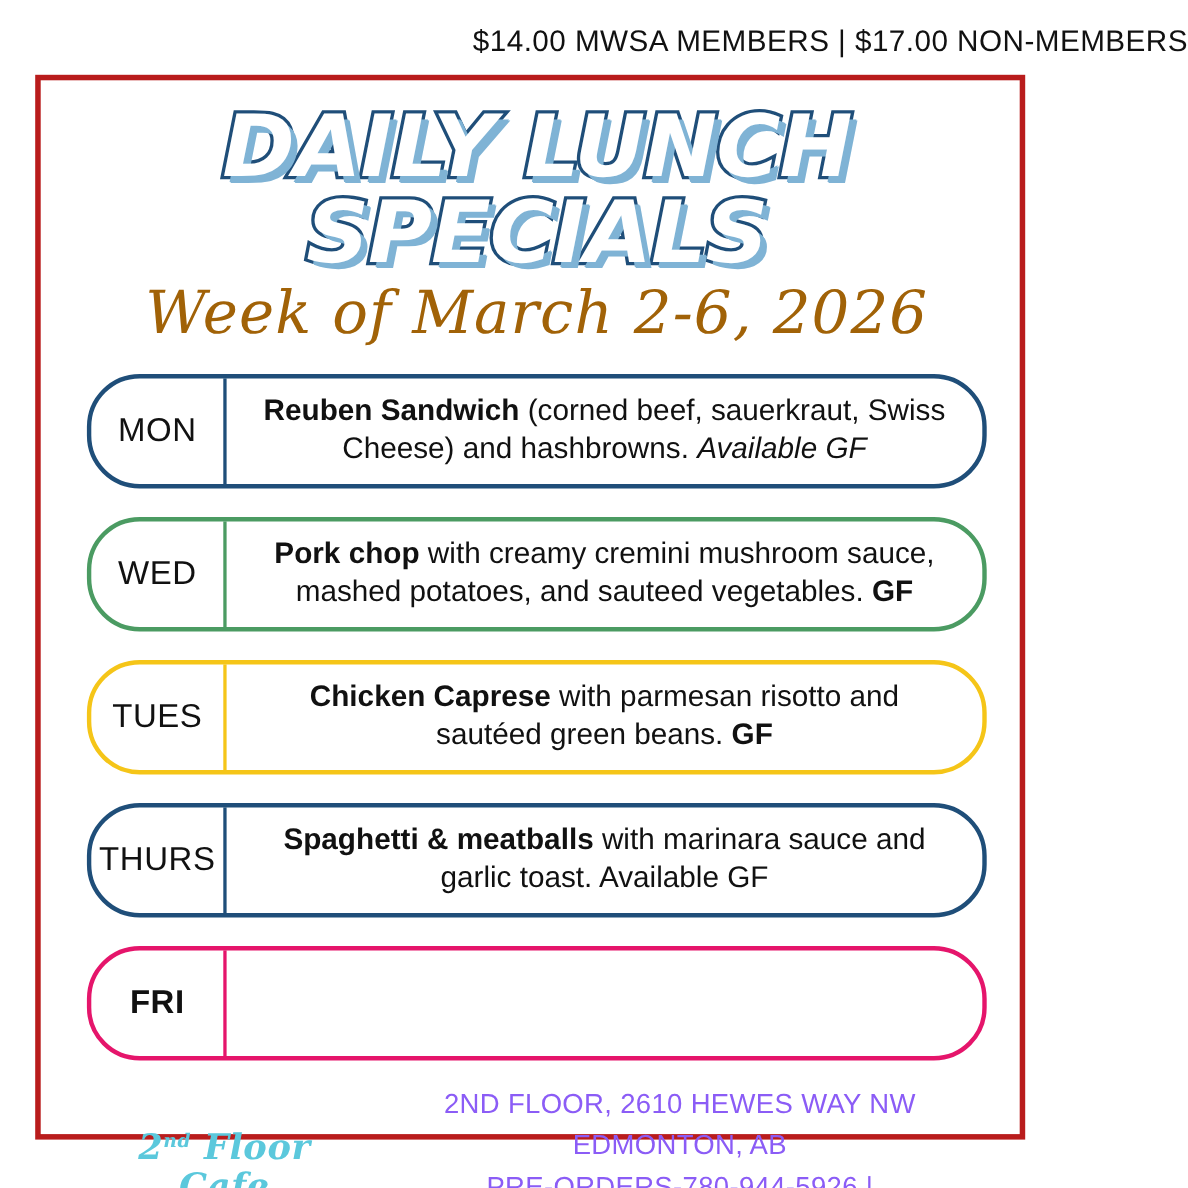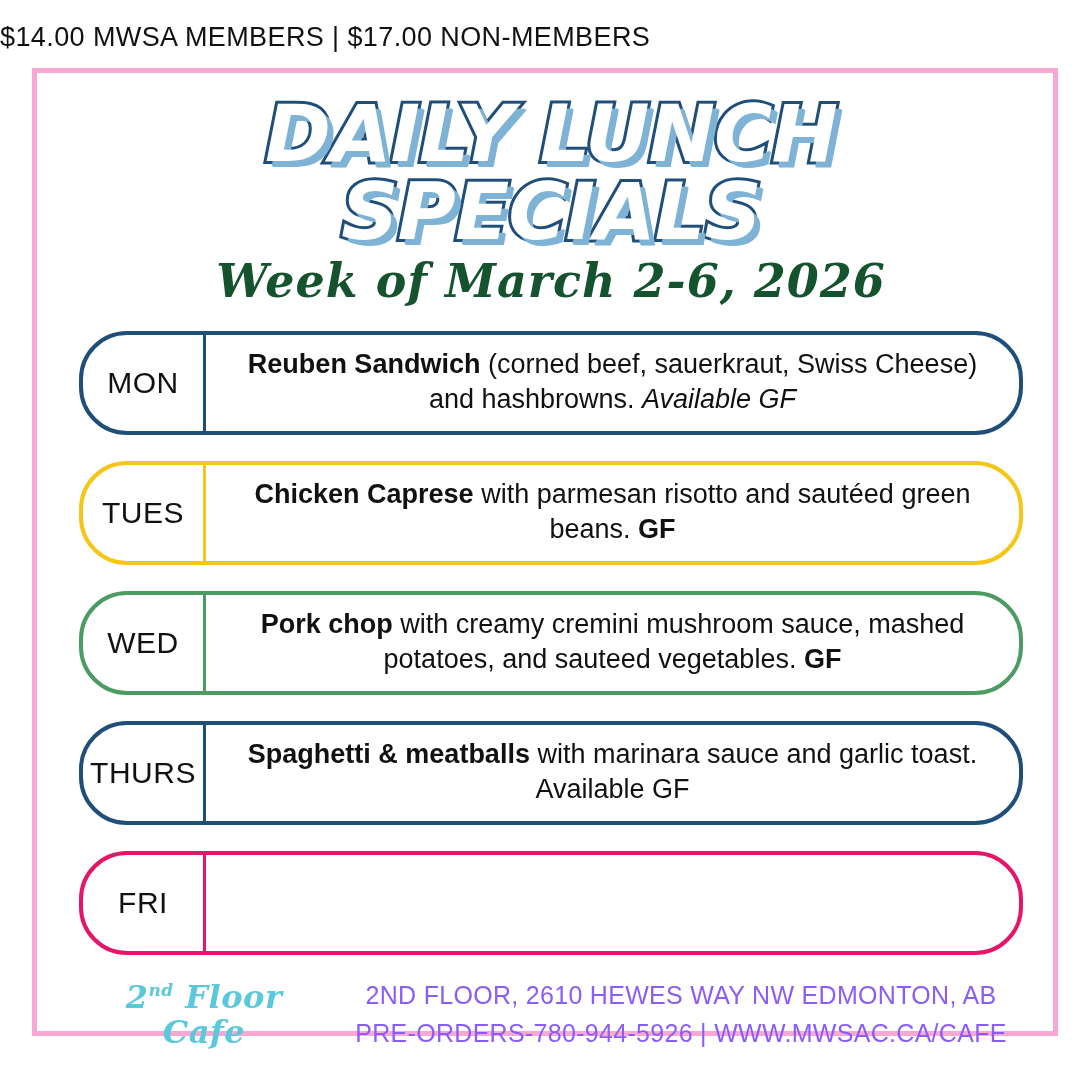--- a/index.html
+++ b/index.html
@@ -20,37 +20,37 @@
     width: 1080px;
     height: 1080px;
     box-sizing: border-box;
   }
 
   
   .price-banner {
     height: 68px;
     display: flex;
     align-items: center;
-    justify-content: flex-start;
+    justify-content: flex-end;
     font-size: 27px;
     letter-spacing: 0.4px;
     color: #111111;
     font-weight: 400;
     padding-top: 6px;
     box-sizing: border-box;
   }
 
   
   .frame {
     position: absolute;
     left: 32px;
     top: 68px;
-    width: 1026px;
+    width: 900px;
     height: 968px;
-    border: 5px solid #f9a8d4;
+    border: 5px solid #b91c1c;
     box-sizing: border-box;
     padding: 18px 30px 0 42px;
   }
 
   
   .title-wrap {
     text-align: center;
     padding-top: 4px;
   }
   .main-title {
@@ -65,23 +65,23 @@
     transform: scaleX(1.02);
     -webkit-text-stroke: 6px #1f4e79;
     paint-order: stroke fill;
     text-shadow:
       5px 5px 0 #7fb3d5,
       6px 6px 0 #7fb3d5;
   }
   .sub-title {
     font-family: "DejaVu Serif", serif;
     font-style: italic;
-    font-weight: 700;
-    font-size: 46px;
-    color: #14532d;
+    font-weight: 400;
+    font-size: 54px;
+    color: #a16207;
     margin: 6px 0 0 0;
     line-height: 1.05;
     letter-spacing: 1px;
   }
 
   
   .rows {
     margin-top: 26px;
     display: flex;
     flex-direction: column;
@@ -121,21 +121,21 @@
   .row .desc i { font-style: italic; }
 
   
   .row.blue   { border-color: #1f4e79; }
   .row.blue .day   { border-right-color: #1f4e79; }
   .row.yellow { border-color: #f5c518; }
   .row.yellow .day { border-right-color: #f5c518; }
   .row.green  { border-color: #4b9b62; }
   .row.green .day  { border-right-color: #4b9b62; }
   .row.pink   { border-color: #e5156b; }
-  .row.pink .day   { border-right-color: #e5156b; }
+  .row.pink .day   { border-right-color: #e5156b; font-weight: bold; }
 
   
   .footer {
     margin-top: 22px;
     display: flex;
     align-items: center;
     gap: 10px;
   }
   .logo {
     flex: 0 0 250px;
@@ -177,31 +177,31 @@
 
     <div class="rows">
 
       <div class="row blue">
         <div class="day">MON</div>
         <div class="desc">
           <span><b>Reuben Sandwich</b><span> (corned beef, sauerkraut, Swiss Cheese) and hashbrowns. </span><i>Available GF</i></span>
         </div>
       </div>
 
+      <div class="row green">
+        <div class="day">WED</div>
+        <div class="desc">
+          <span><b>Pork chop</b><span> with creamy cremini mushroom sauce, mashed potatoes, and sauteed vegetables. </span><b>GF</b></span>
+        </div>
+      </div>
+
       <div class="row yellow">
         <div class="day">TUES</div>
         <div class="desc">
           <span><b>Chicken Caprese</b><span> with parmesan risotto and sautéed green beans. </span><b>GF</b></span>
-        </div>
-      </div>
-
-      <div class="row green">
-        <div class="day">WED</div>
-        <div class="desc">
-          <span><b>Pork chop</b><span> with creamy cremini mushroom sauce, mashed potatoes, and sauteed vegetables. </span><b>GF</b></span>
         </div>
       </div>
 
       <div class="row blue">
         <div class="day">THURS</div>
         <div class="desc">
           <span><b>Spaghetti &amp; meatballs</b><span> with marinara sauce and garlic toast. Available GF</span></span>
         </div>
       </div>
 

